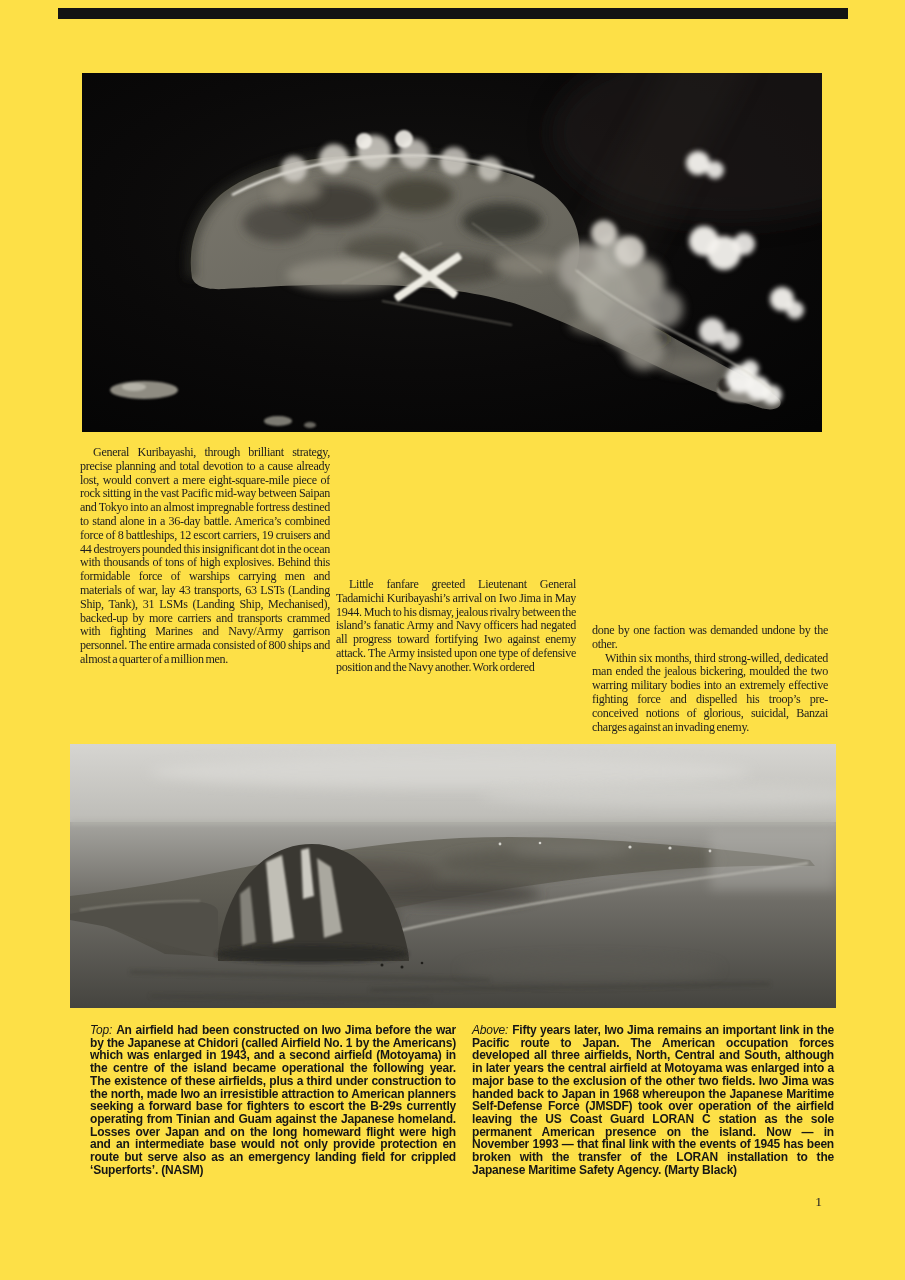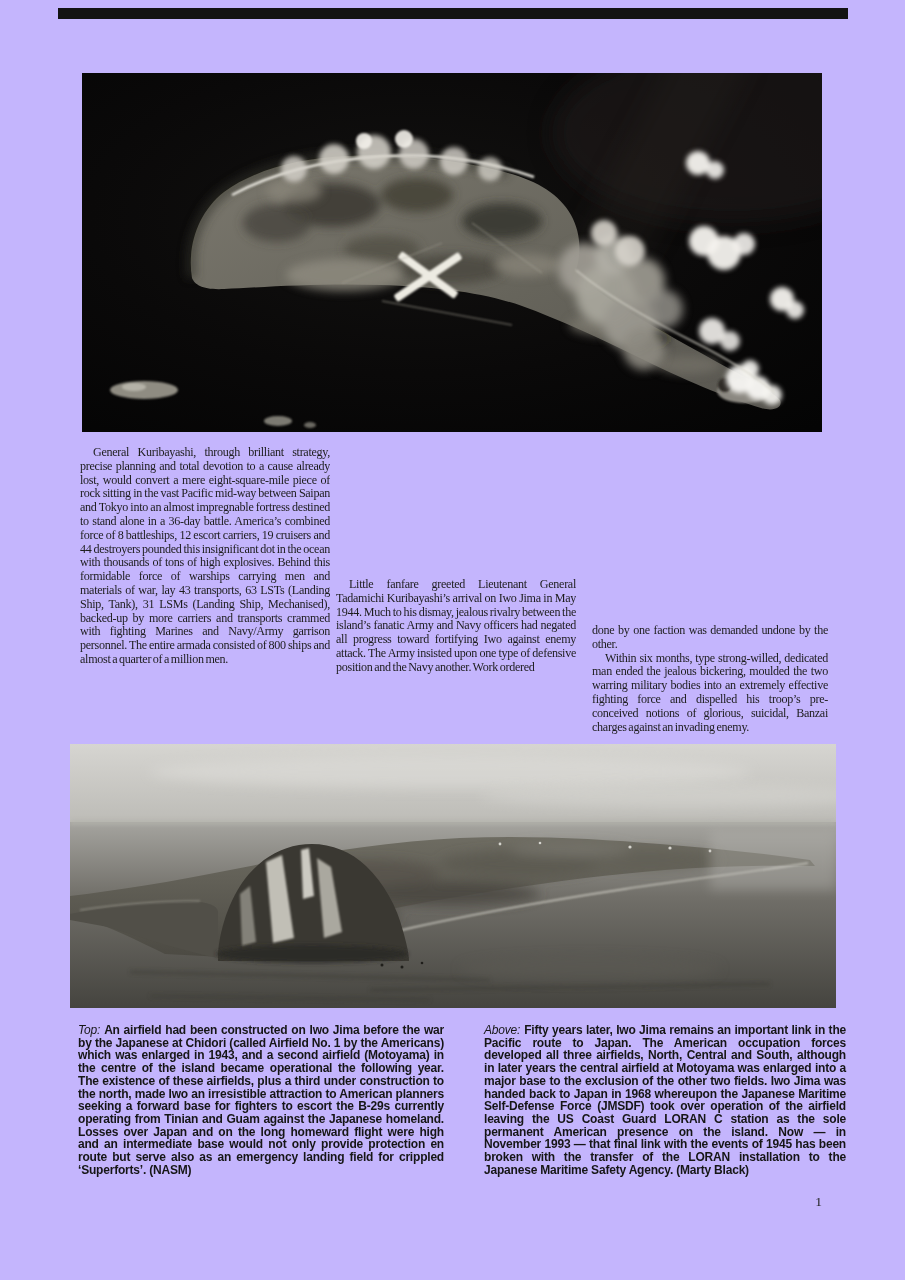--- a/index.html
+++ b/index.html
@@ -1,43 +1,43 @@
 <!DOCTYPE html>
 <html lang="en"><head>
 <meta charset="utf-8">
 <style>
   html,body{margin:0;padding:0;}
   body{
     width:905px;height:1280px;background:#ffffff;position:relative;
     font-family:"Liberation Serif",serif;color:#1c1c1c;overflow:hidden;
   }
-  .page{position:absolute;inset:0;background:#c4b5fd;}
+  .page{position:absolute;inset:0;background:#fde047;}
   .top-rule{position:absolute;left:58px;top:8px;width:790px;height:11px;background:#131313;}
   figure.photo{position:absolute;margin:0;padding:0;overflow:hidden;background:#0a0a0a;}
   .photo-top{left:82px;top:73px;width:740px;height:359px;}
   .photo-bottom{left:70px;top:744px;width:766px;height:264px;background:#8a8984;}
   .col{
     position:absolute;text-align:justify;
     font-size:12.1px;line-height:13.8px;letter-spacing:-0.3px;word-spacing:-1px;
     color:#1d1d1d;overflow:hidden;
   }
   .col p{margin:0;}
   .col p.indent{text-indent:13px;}
   .col1{left:80px;top:446px;width:250px;height:298px;}
   .col2{left:336px;top:578px;width:240px;height:166px;}
   .col3{left:592px;top:624px;width:236px;height:140px;}
   .title-wrap{position:absolute;left:333px;top:444px;width:489px;height:136px;}
   .byline-wrap{position:absolute;left:640px;top:583px;width:182px;height:32px;}
   .display-text{font-family:"Liberation Sans",sans-serif;font-weight:bold;fill:#161616;}
   .caption{
     position:absolute;font-family:"Liberation Sans",sans-serif;font-weight:bold;
-    font-size:12px;line-height:12.7px;letter-spacing:-0.2px;text-align:justify;color:#161616;
+    font-size:12px;line-height:12.7px;letter-spacing:-0.2px;text-align:justify;color:#161616;margin-left:12px;
   }
   .caption-left{left:78px;top:1024px;width:366px;}
-  .caption-right{left:484px;top:1024px;width:362px;}
+  .caption-right{left:460px;top:1024px;width:362px;}
   .cap-label{font-style:italic;font-weight:normal;margin-right:4px;}
   .folio{
     position:absolute;left:790px;top:1194px;width:32px;text-align:right;
     font-size:13.5px;font-family:"Liberation Serif",serif;color:#222;
   }
 </style>
 </head>
 <body>
 
 <div class="page">
@@ -160,21 +160,21 @@
   </section>
 
 
 
   <section class="col col2">
     <p class="indent">Little fanfare greeted Lieutenant General Tadamichi Kuribayashi’s arrival on Iwo Jima in May 1944. Much to his dismay, jealous rivalry between the island’s fanatic Army and Navy officers had negated all progress toward fortifying Iwo against enemy attack. The Army insisted upon one type of defensive position and the Navy another. Work ordered</p>
   </section>
 
   <section class="col col3">
     <p>done by one faction was demanded undone by the other.</p>
-    <p class="indent">Within six months, type strong-willed, dedicated man ended the jealous bickering, moulded the two warring military bodies into an extremely effective fighting force and dispelled his troop’s pre-conceived notions of glorious, suicidal, Banzai charges against an invading enemy.</p>
+    <p class="indent">Within six months, third strong-willed, dedicated man ended the jealous bickering, moulded the two warring military bodies into an extremely effective fighting force and dispelled his troop’s pre-conceived notions of glorious, suicidal, Banzai charges against an invading enemy.</p>
   </section>
 
   <figure class="photo photo-bottom">
     <svg width="766" height="264" viewBox="0 0 766 264" preserveAspectRatio="none">
       <defs>
         <linearGradient id="b_sky" x1="0" y1="0" x2="0" y2="1">
           <stop offset="0%" stop-color="#d6d5d1"></stop>
           <stop offset="100%" stop-color="#bbbab5"></stop>
         </linearGradient>
         <linearGradient id="b_sea" x1="0" y1="0" x2="0" y2="1">

